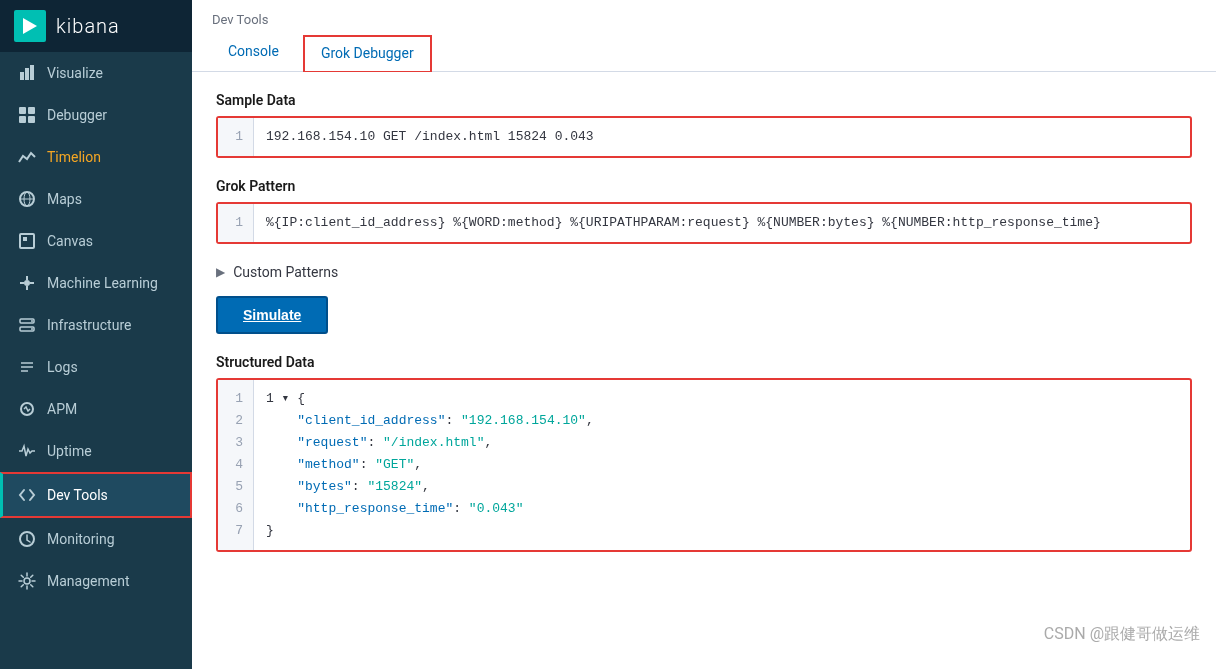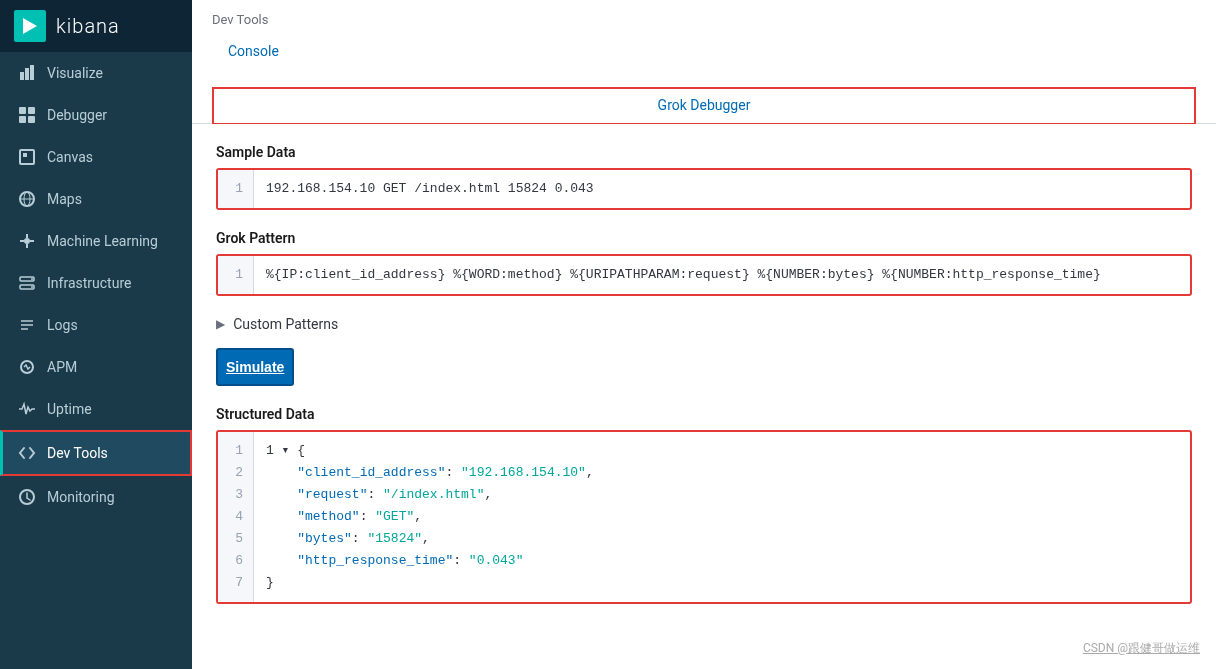--- a/index.html
+++ b/index.html
@@ -78,22 +78,21 @@
       background: #fff;
       border-bottom: 1px solid #d3dae6;
     }
     .page-title {
       font-size: 13px;
       color: #69707d;
       padding: 4px 0 8px;
     }
     .tabs {
       display: flex;
-      gap: 16px;
-      flex-direction: column;
+      gap: 8px;
     }
     .tab {
       padding: 8px 16px 10px;
       cursor: pointer;
       font-size: 14px;
       color: #006bb4;
       border-bottom: 2px solid transparent;
       text-decoration: none;
     }
     .tab.active {
@@ -162,21 +161,21 @@
       margin-bottom: 16px;
       color: #343741;
       font-size: 14px;
     }
     .chevron-icon { font-size: 12px; color: #69707d; }
 
     .simulate-btn {
       background: #006bb4;
       color: #fff;
       border: none;
-      padding: 9px 8px;
+      padding: 9px 25px;
       font-size: 14px;
       font-weight: 600;
       cursor: pointer;
       border-radius: 3px;
       margin-bottom: 20px;
       border: 2px solid #004f8b;
       text-decoration: underline;
     }
 
     .structured-data-editor {
@@ -186,25 +185,24 @@
     }
     .structured-data-editor .code-content .line {
       line-height: 22px;
     }
     .json-key { color: #006bb4; }
     .json-value-str { color: #00a69b; }
     .json-brace { color: #343741; }
 
     .watermark {
       position: fixed;
-      bottom: 12px;
+      bottom: 24px;
       right: 16px;
-      font-size: 12px;
+      font-size: 16px;
       color: #aaa;
-      text-decoration: underline;
     }
   </style>
 </head>
 <body>
 
 <nav class="sidebar">
   <div class="sidebar-logo">
     <div class="logo-icon">
       <svg width="20" height="20" viewBox="0 0 20 20" fill="none">
         <polygon points="3,2 17,10 3,18" fill="#fff"></polygon>
@@ -230,35 +228,43 @@
             <rect x="10" y="1" width="7" height="7" rx="1" fill="#b8cdd6"></rect>
             <rect x="1" y="10" width="7" height="7" rx="1" fill="#b8cdd6"></rect>
             <rect x="10" y="10" width="7" height="7" rx="1" fill="#b8cdd6"></rect>
           </svg>
       </span>
       <span>Debugger</span>
     </div>
     <div class="sidebar-item">
       <span class="sidebar-icon">
         <svg width="18" height="18" viewBox="0 0 18 18" fill="none">
-            <rect x="2" y="2" width="14" height="14" rx="1" stroke="#b8cdd6" stroke-width="2" fill="none"></rect>
-            <rect x="5" y="5" width="4" height="4" fill="#b8cdd6"></rect>
-          </svg>
-      </span>
-      <span>Canvas</span>
+            <polyline points="1,14 5,8 9,11 13,5 17,9" stroke="#b8cdd6" stroke-width="2" fill="none"></polyline>
+          </svg>
+      </span>
+      <span style="color:#f5a623">Timelion</span>
     </div>
     <div class="sidebar-item">
       <span class="sidebar-icon">
         <svg width="18" height="18" viewBox="0 0 18 18" fill="none">
             <circle cx="9" cy="9" r="7" stroke="#b8cdd6" stroke-width="2" fill="none"></circle>
             <ellipse cx="9" cy="9" rx="3" ry="7" stroke="#b8cdd6" stroke-width="1" fill="none"></ellipse>
             <line x1="2" y1="9" x2="16" y2="9" stroke="#b8cdd6" stroke-width="1"></line>
           </svg>
       </span>
       <span>Maps</span>
+    </div>
+    <div class="sidebar-item">
+      <span class="sidebar-icon">
+        <svg width="18" height="18" viewBox="0 0 18 18" fill="none">
+            <rect x="2" y="2" width="14" height="14" rx="1" stroke="#b8cdd6" stroke-width="2" fill="none"></rect>
+            <rect x="5" y="5" width="4" height="4" fill="#b8cdd6"></rect>
+          </svg>
+      </span>
+      <span>Canvas</span>
     </div>
     <div class="sidebar-item">
       <span class="sidebar-icon">
         <svg width="18" height="18" viewBox="0 0 18 18" fill="none">
             <circle cx="9" cy="9" r="3" fill="#b8cdd6"></circle>
             <line x1="9" y1="2" x2="9" y2="6" stroke="#b8cdd6" stroke-width="2"></line>
             <line x1="9" y1="12" x2="9" y2="16" stroke="#b8cdd6" stroke-width="2"></line>
             <line x1="2" y1="9" x2="6" y2="9" stroke="#b8cdd6" stroke-width="2"></line>
             <line x1="12" y1="9" x2="16" y2="9" stroke="#b8cdd6" stroke-width="2"></line>
           </svg>
@@ -313,20 +319,29 @@
       <span>Dev Tools</span>
     </div>
     <div class="sidebar-item">
       <span class="sidebar-icon">
         <svg width="18" height="18" viewBox="0 0 18 18" fill="none">
             <circle cx="9" cy="9" r="7" stroke="#b8cdd6" stroke-width="2" fill="none"></circle>
             <path d="M9 5v5l3 2" stroke="#b8cdd6" stroke-width="1.5" fill="none" stroke-linecap="round"></path>
           </svg>
       </span>
       <span>Monitoring</span>
+    </div>
+    <div class="sidebar-item">
+      <span class="sidebar-icon">
+        <svg width="18" height="18" viewBox="0 0 18 18" fill="none">
+            <circle cx="9" cy="9" r="3" stroke="#b8cdd6" stroke-width="1.5" fill="none"></circle>
+            <path d="M9 1v3M9 14v3M1 9h3M14 9h3M3.2 3.2l2.1 2.1M12.7 12.7l2.1 2.1M14.8 3.2l-2.1 2.1M5.3 12.7l-2.1 2.1" stroke="#b8cdd6" stroke-width="1.5" stroke-linecap="round"></path>
+          </svg>
+      </span>
+      <span>Management</span>
     </div>
   </div>
 </nav>
 
 <main class="main">
   <div class="page-header">
     <div class="page-title">Dev Tools</div>
     <div class="tabs">
       <span class="tab">Console</span>
       <span class="tab active outlined">Grok Debugger</span>

